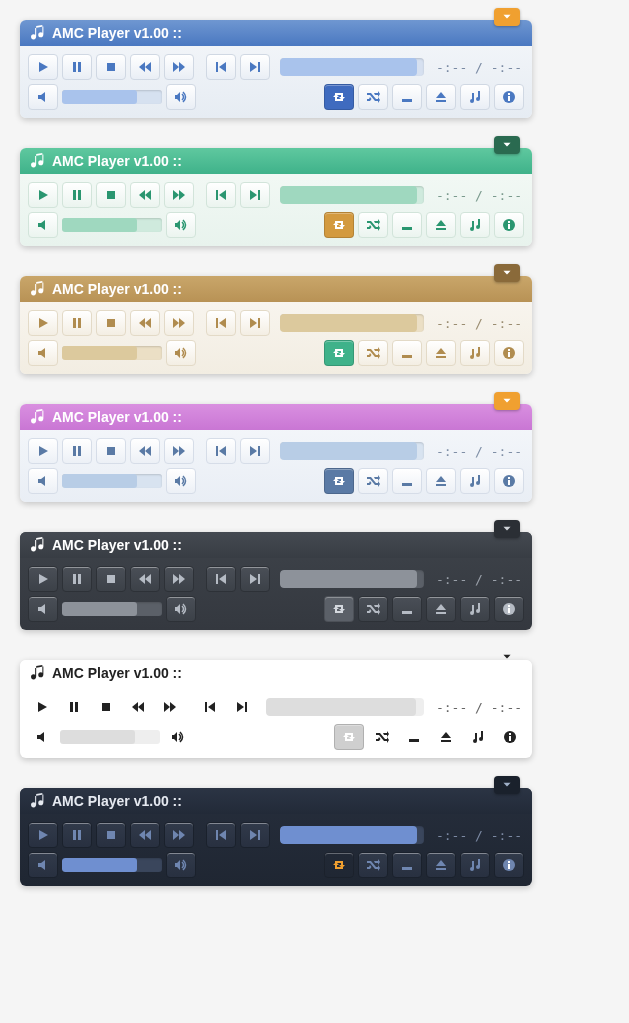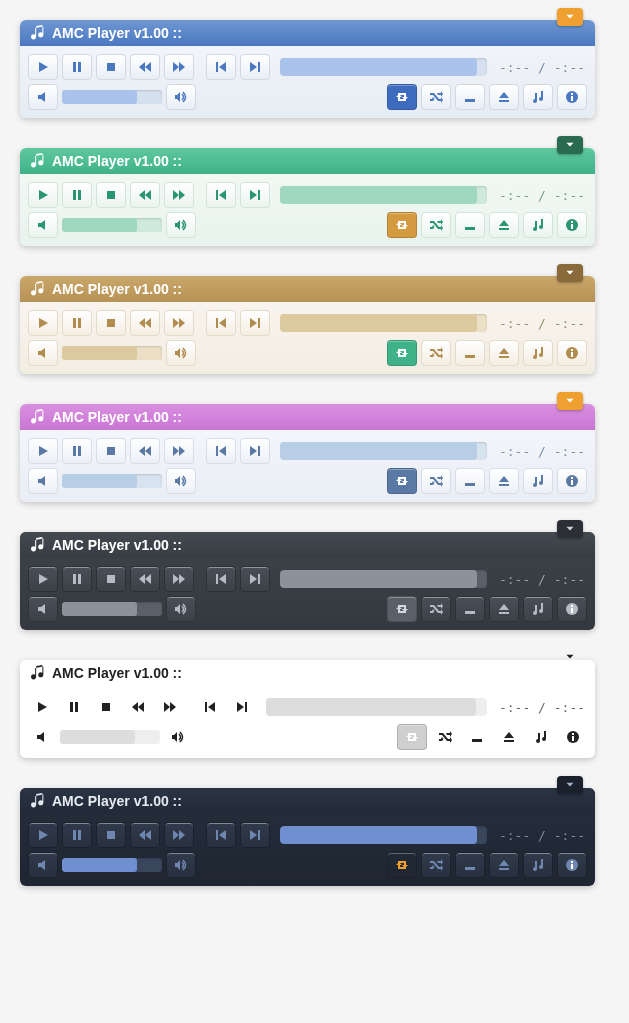--- a/index.html
+++ b/index.html
@@ -3,21 +3,21 @@
 <meta charset="utf-8">
 <style>
 body {
   margin: 0;
   padding: 20px;
   background: #f5f5f5;
   font-family: Arial, sans-serif;
   font-size: 13px;
 }
 .player {
-  width: 575px;
+  width: 512px;
   margin-bottom: 30px;
   border-radius: 6px;
   position: relative;
   box-shadow: 0 2px 6px rgba(0,0,0,0.2);
 }
 .collapse-tab {
   position: absolute;
   right: 12px;
   top: -12px;
   width: 26px;

